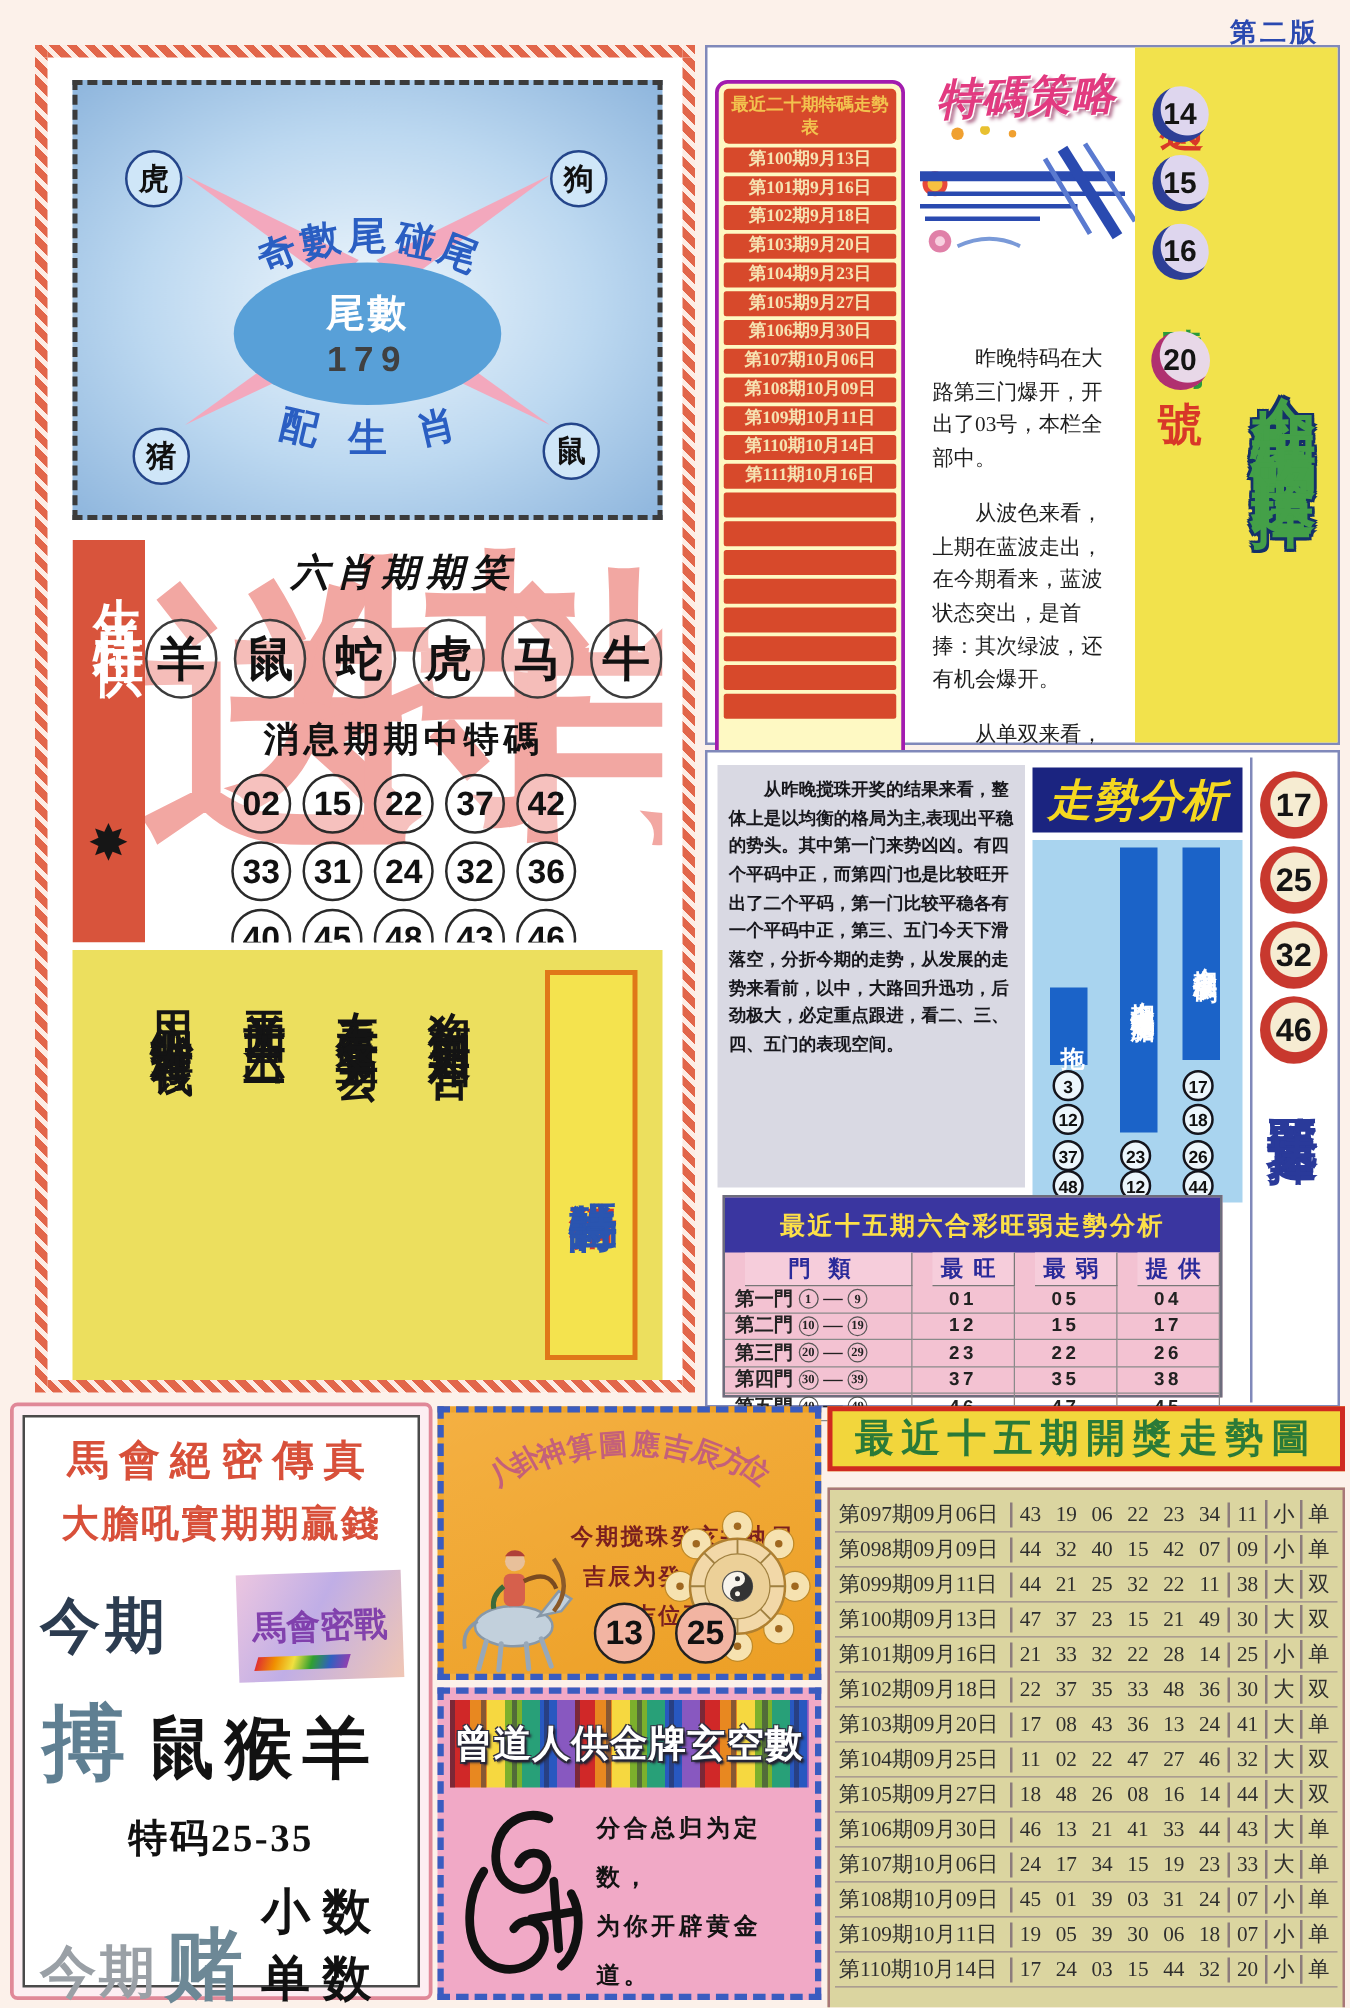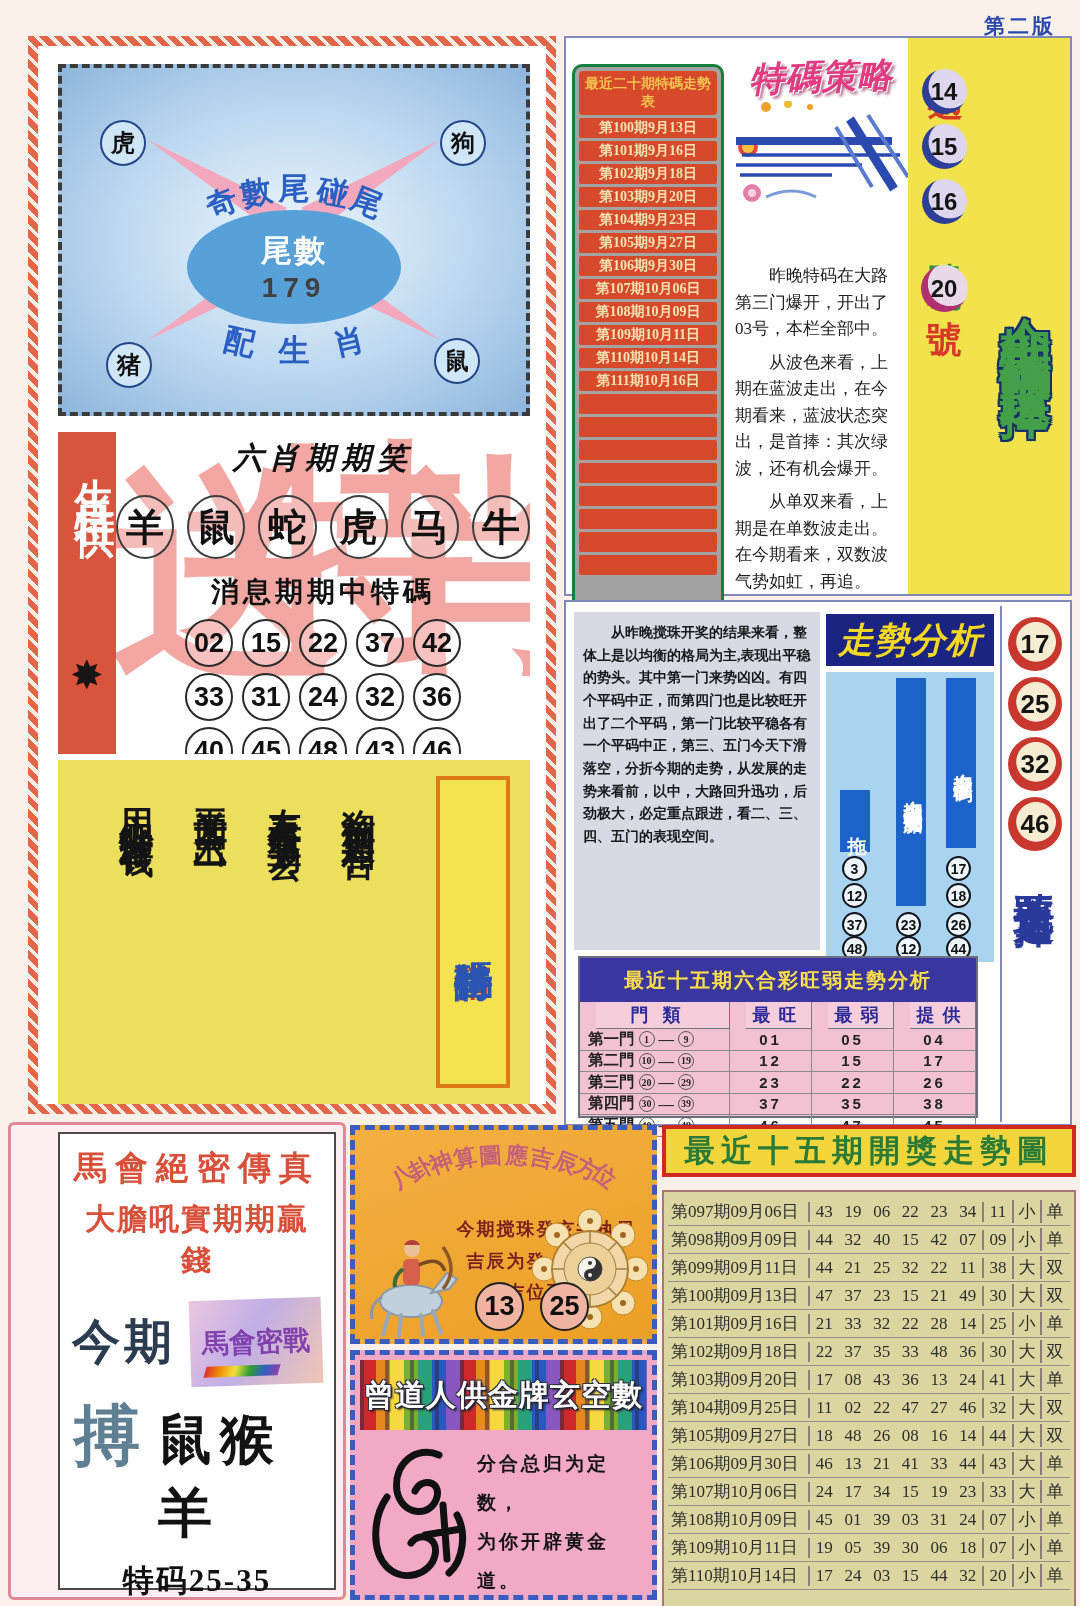--- a/index.html
+++ b/index.html
@@ -63,33 +63,33 @@
   .poem-col{writing-mode:vertical-rl;font-size:34px;font-weight:900;color:#141414;letter-spacing:6px;
             font-family:"Liberation Serif",serif;}
   .poem-title{width:66px;margin:16px 20px 16px 0;border:4px solid #e07818;background:#f4e34e;
               display:flex;flex-direction:column;align-items:center;justify-content:center;}
   .poem-title .vt{writing-mode:vertical-rl;font-size:38px;font-weight:900;font-family:"Liberation Serif",serif;}
   .poem-title .t1{color:#d83828;}
   .poem-title .t2{color:#2a55b0;}
 
   
   .tr-box{left:564px;top:36px;width:508px;height:560px;background:#fff;border:2px solid #8089ba;box-sizing:border-box;}
-  .trend{position:absolute;left:6px;top:26px;width:152px;height:636px;background:#a3a3a3;
-         border:3px solid #15803d;border-radius:10px;box-sizing:border-box;padding:4px 4px;}
+  .trend{position:absolute;left:6px;top:26px;width:152px;height:636px;background:#fef9c3;
+         border:3px solid #a21caf;border-radius:10px;box-sizing:border-box;padding:4px 4px;}
   .trend-title{background:#d7492b;color:#f2c24e;font-size:14px;font-weight:bold;text-align:center;
                border-radius:4px;padding:4px 0;letter-spacing:0;font-family:"Liberation Serif",serif;}
   .trend-row{height:20px;line-height:20px;background:#d7492b;color:#f6e3b2;font-size:14px;font-weight:bold;
              text-align:center;margin-top:3px;border-radius:2px;font-family:"Liberation Serif",serif;}
   .logo-wrap{position:absolute;left:166px;top:16px;width:178px;height:196px;}
   .logo-text{color:#e23a80;font-size:35px;font-weight:900;font-style:italic;letter-spacing:1px;
              text-shadow:1px 1px 0 #fff,3px 3px 3px #b06a8a;font-family:"Liberation Serif",serif;
              text-align:center;transform:rotate(-2deg);}
   .paras{position:absolute;left:162px;top:218px;width:182px;height:334px;
          font-family:"Liberation Serif",serif;font-size:17px;line-height:1.56;color:#1e1e1e;}
-  .paras p{margin:7px;text-indent:2em;}
+  .paras p{margin:18px;text-indent:2em;}
   .ystrip{position:absolute;right:0;top:0;width:162px;height:556px;background:#f2e24c;display:flex;}
   .ycol1{width:72px;display:flex;flex-direction:column;align-items:center;padding-top:14px;box-sizing:border-box;}
   .jx{writing-mode:vertical-rl;color:#d83828;font-size:35px;font-weight:900;letter-spacing:6px;
       font-family:"Liberation Serif",serif;}
   .ball{border-radius:50%;display:flex;align-items:center;justify-content:center;font-weight:bold;color:#141414;}
   .ball-blue{width:45px;height:45px;margin:5px 0;font-size:24px;
              background:radial-gradient(circle at 62% 40%,#ded6ee 0 54%,#2d3f96 56%);}
   .ball-mag{width:47px;height:47px;margin:4px 0;font-size:24px;
             background:radial-gradient(circle at 62% 40%,#e8d8e8 0 54%,#b03070 56%);}
   .gm{writing-mode:vertical-rl;color:#2a9a3a;font-size:34px;font-weight:900;letter-spacing:4px;
@@ -139,21 +139,21 @@
               font-size:26px;font-weight:bold;color:#141414;}
   .chase-ball::before{content:"";position:absolute;left:-7px;top:8px;width:30px;height:42px;
               background:#c8382e;border-radius:55% 25% 60% 45%;z-index:-1;}
   .chase-text{writing-mode:vertical-rl;color:#2a3a9a;font-size:41px;font-weight:900;letter-spacing:3px;
               margin-top:6px;font-family:"Liberation Serif",serif;}
 
   
   .secret{left:8px;top:1122px;width:338px;height:478px;border:3px solid #e08898;border-radius:6px;
           background:#fdeef2;box-sizing:border-box;padding:7px;}
   .secret-in{border:2px solid #4a4a4a;background:#fff;height:100%;box-sizing:border-box;
-             padding:12px 12px 8px;display:flex;flex-direction:column;margin-left:40px;}
+             padding:12px 12px 8px;display:flex;flex-direction:column;}
   .sec1{color:#d8503a;font-size:33px;font-weight:900;letter-spacing:8px;text-align:center;
         font-family:"Liberation Serif",serif;}
   .sec2{color:#d8503a;font-size:30px;font-weight:900;letter-spacing:2px;text-align:center;margin-top:8px;
         font-family:"Liberation Serif",serif;}
   .sec-row1{display:flex;align-items:center;justify-content:space-between;margin-top:18px;}
   .jinqi{font-size:48px;font-weight:900;color:#2c3c50;letter-spacing:4px;font-family:"Liberation Serif",serif;}
   .stamp{width:132px;height:86px;background:linear-gradient(120deg,#ecc6e0,#c0aee6 45%,#f0c6b4);
          display:flex;align-items:center;justify-content:center;transform:rotate(-2deg);position:relative;}
   .stamp-text{color:#7a35a8;font-size:27px;font-weight:900;letter-spacing:0;opacity:.9;
               font-family:"Liberation Serif",serif;}

